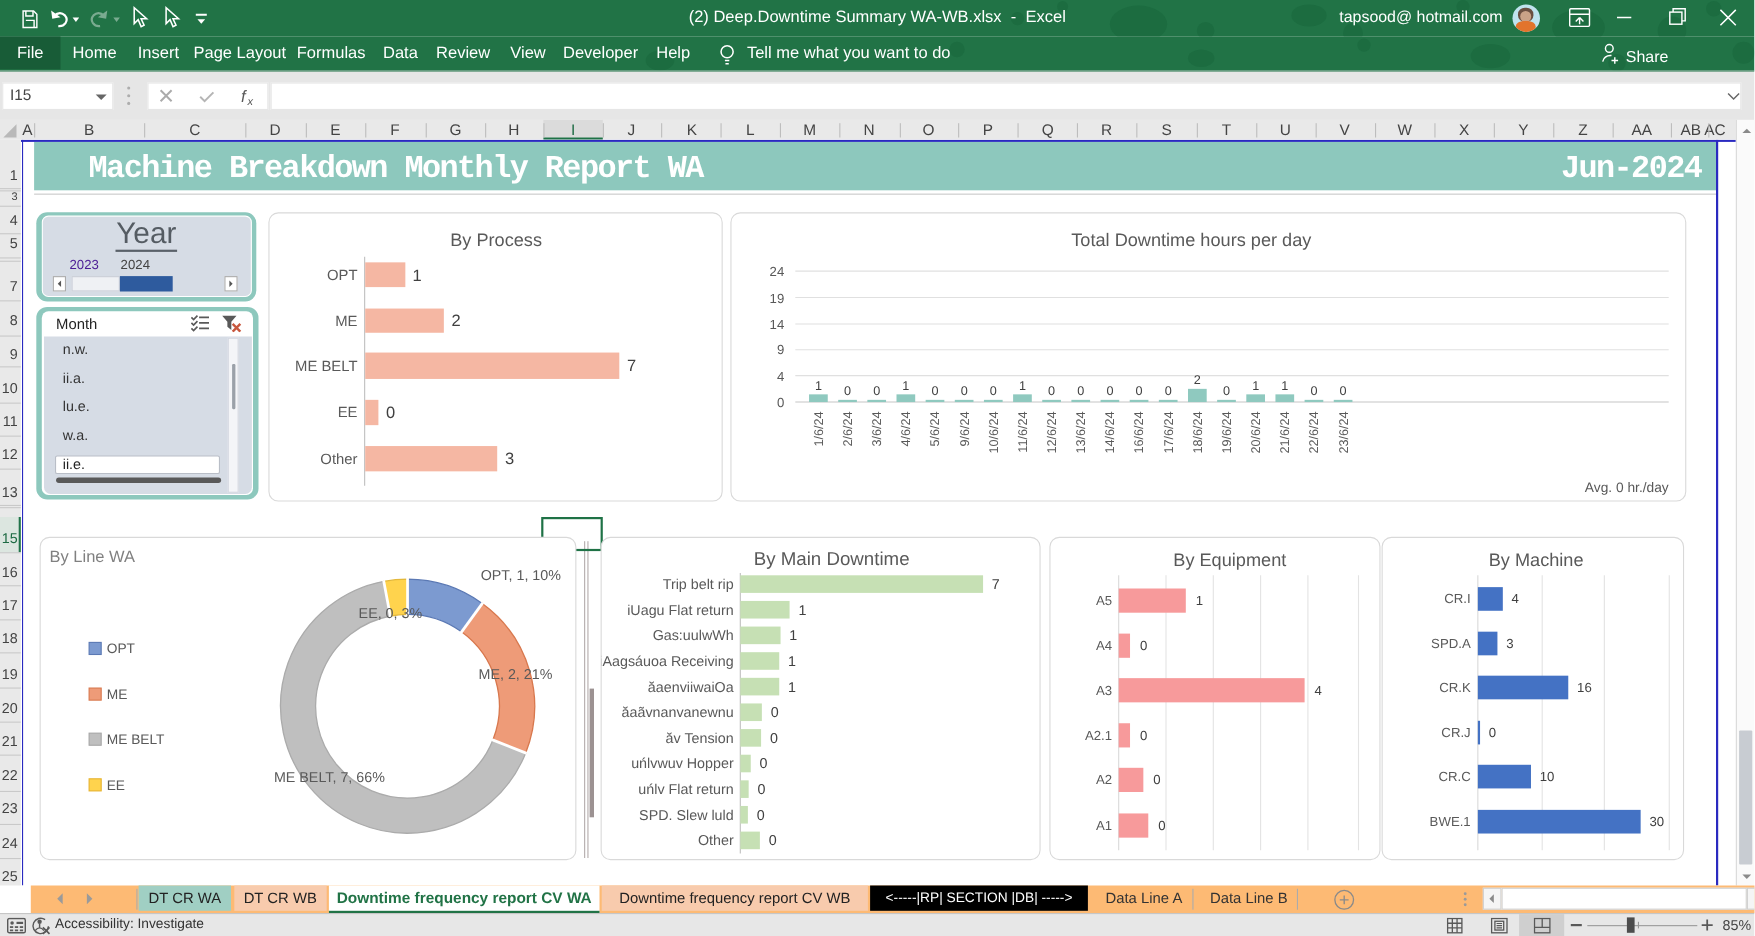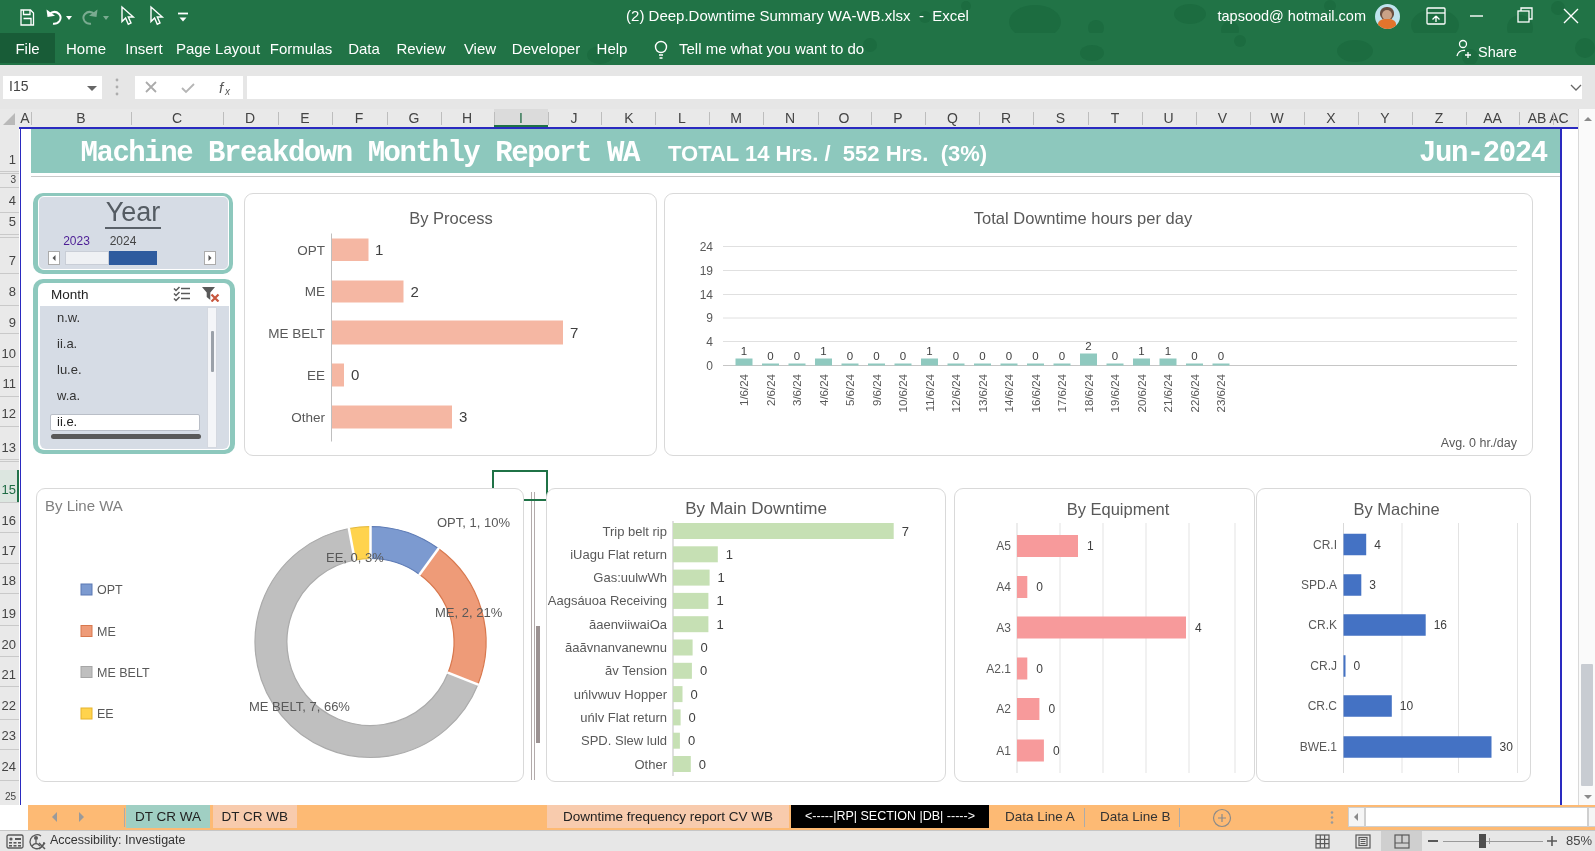--- a/index.html
+++ b/index.html
@@ -244,21 +244,21 @@
     <div class="rnum" style="top:361.5px;color:#1E6B44;font-size:13px;">15</div>
     <div class="rnum" style="top:393.0px;color:#444;font-size:13px;">16</div>
     <div class="rnum" style="top:423.0px;color:#444;font-size:13px;">17</div>
     <div class="rnum" style="top:453.0px;color:#444;font-size:13px;">18</div>
     <div class="rnum" style="top:486.0px;color:#444;font-size:13px;">19</div>
     <div class="rnum" style="top:516.5px;color:#444;font-size:13px;">20</div>
     <div class="rnum" style="top:547.4px;color:#444;font-size:13px;">21</div>
     <div class="rnum" style="top:578.0px;color:#444;font-size:13px;">22</div>
     <div class="rnum" style="top:608.0px;color:#444;font-size:13px;">23</div>
     <div class="rnum" style="top:638.6px;color:#444;font-size:13px;">24</div>
-    <div class="rnum" style="top:669.4px;color:#444;font-size:10px;">25</div>
+    <div class="rnum" style="top:669.4px;color:#444;font-size:13px;">25</div>
     <div class="rsep" style="top:44.0px;"></div>
     <div class="rsep" style="top:46.0px;"></div>
     <div class="rsep" style="top:60.0px;"></div>
     <div class="rsep" style="top:85.0px;"></div>
     <div class="rsep" style="top:106.5px;"></div>
     <div class="rsep" style="top:110.0px;"></div>
     <div class="rsep" style="top:146.0px;"></div>
     <div class="rsep" style="top:178.0px;"></div>
     <div class="rsep" style="top:206.0px;"></div>
     <div class="rsep" style="top:239.0px;"></div>
@@ -278,21 +278,20 @@
     <div class="rsep" style="top:653.0px;"></div>
   </div>
   <div id="grid">
 
     <div class="abs" style="left:0;top:0;width:1559px;height:1.5px;background:#2A2AC0;z-index:3;"></div>
     <div class="abs" style="left:0.5px;top:0;width:1.5px;height:678px;background:#2A2AC0;z-index:3;"></div>
     <div class="abs" style="left:1541px;top:0;width:1.5px;height:678px;background:#2A2AC0;z-index:3;"></div>
 
     <div class="abs" style="left:12px;top:1.5px;width:1529px;height:44px;background:#8DC8BD;"></div>
     <div class="abs" style="left:33.5px;top:10px;font-family:'Liberation Mono',monospace;font-weight:bold;font-size:29px;letter-spacing:-1.45px;color:#fff;white-space:pre;margin-left:28px;">Machine Breakdown Monthly Report WA</div>
-    <div class="abs" style="left:649px;top:13.5px;font-size:22px;font-weight:bold;color:#fff;white-space:pre;">TOTAL 14 Hrs. /  552 Hrs.  (3%)</div>
     <div class="abs" style="left:1400px;top:10px;font-family:'Liberation Mono',monospace;font-weight:bold;font-size:29px;letter-spacing:-1.45px;color:#fff;">Jun-2024</div>
     <div class="abs" style="left:12px;top:49px;width:1529px;height:1px;background:#C9C9C9;"></div>
 
     <div class="abs" style="left:473px;top:343px;width:56px;height:31px;border:2px solid #1F7246;box-sizing:border-box;z-index:1;"></div>
 
     <div class="abs" style="left:14px;top:65.5px;width:200px;height:81.5px;background:#8DC8BD;border-radius:10px;z-index:2;">
       <div class="abs" style="left:4.5px;top:3.5px;width:191px;height:73.5px;background:#D6DCE5;border:1.5px solid #fff;border-radius:6px;box-sizing:border-box;"></div>
       <div class="abs" style="left:0;right:0;top:4px;text-align:center;font-size:27px;color:#555C63;"><span style="border-bottom:2px solid #5A6169;padding:0 1px;">Year</span></div>
       <div class="abs" style="left:43.5px;top:41px;font-size:12px;color:#4c1d95;transform:translateX(-50%);">2023</div>
       <div class="abs" style="left:90px;top:41px;font-size:12px;color:#444;transform:translateX(-50%);">2024</div>
@@ -616,20 +615,21 @@
   <div id="tabstrip">
     <svg class="abs" style="left:20px;top:5px;" width="44" height="14" viewBox="0 0 44 14">
         <g fill="#9a9a9a">
           <path d="M9 2 L4 7 L9 12 Z"></path>
           <path d="M31 2 L36 7 L31 12 Z"></path>
         </g>
       </svg>
     <div class="abs" style="left:96px;top:3px;width:1px;height:19px;background:#ABABAB;"></div>
     <div class="stab" style="left:98px;width:84px;background:#A0CFC3;">DT CR WA</div>
     <div class="stab" style="left:184.5px;width:84.5px;background:#F8CBAD;">DT CR WB</div>
+    <div class="stab" style="left:271px;width:246px;background:#fff;font-weight:bold;color:#217346;font-size:14px;border-bottom:2.5px solid #217346;box-sizing:border-box;height:25px;">Downtime frequency report CV WA</div>
     <div class="stab" style="left:519px;width:242px;background:#F8CBAD;">Downtime frequency report CV WB</div>
     <div class="stab" style="left:763px;width:198px;background:#000;color:#fff;font-size:12.5px;">&lt;-----|RP| SECTION |DB| -----&gt;</div>
     <div class="abs" style="left:977px;top:0;height:23px;line-height:23px;font-size:13.5px;color:#333;text-align:center;">Data Line A</div>
     <div class="abs" style="left:1056px;top:3px;width:1px;height:19px;background:#ABABAB;"></div>
     <div class="abs" style="left:1072px;top:0;height:23px;line-height:23px;font-size:13.5px;color:#333;">Data Line B</div>
     <div class="abs" style="left:1151px;top:3px;width:1px;height:19px;background:#ABABAB;"></div>
     <svg class="abs" style="left:1184px;top:3px;" width="20" height="20" viewBox="0 0 20 20">
         <circle cx="10" cy="10" r="8.5" fill="none" stroke="#8a8a8a" stroke-width="1.2"></circle>
         <path d="M10 6 v8 M6 10 h8" stroke="#8a8a8a" stroke-width="1.2"></path>
       </svg>

